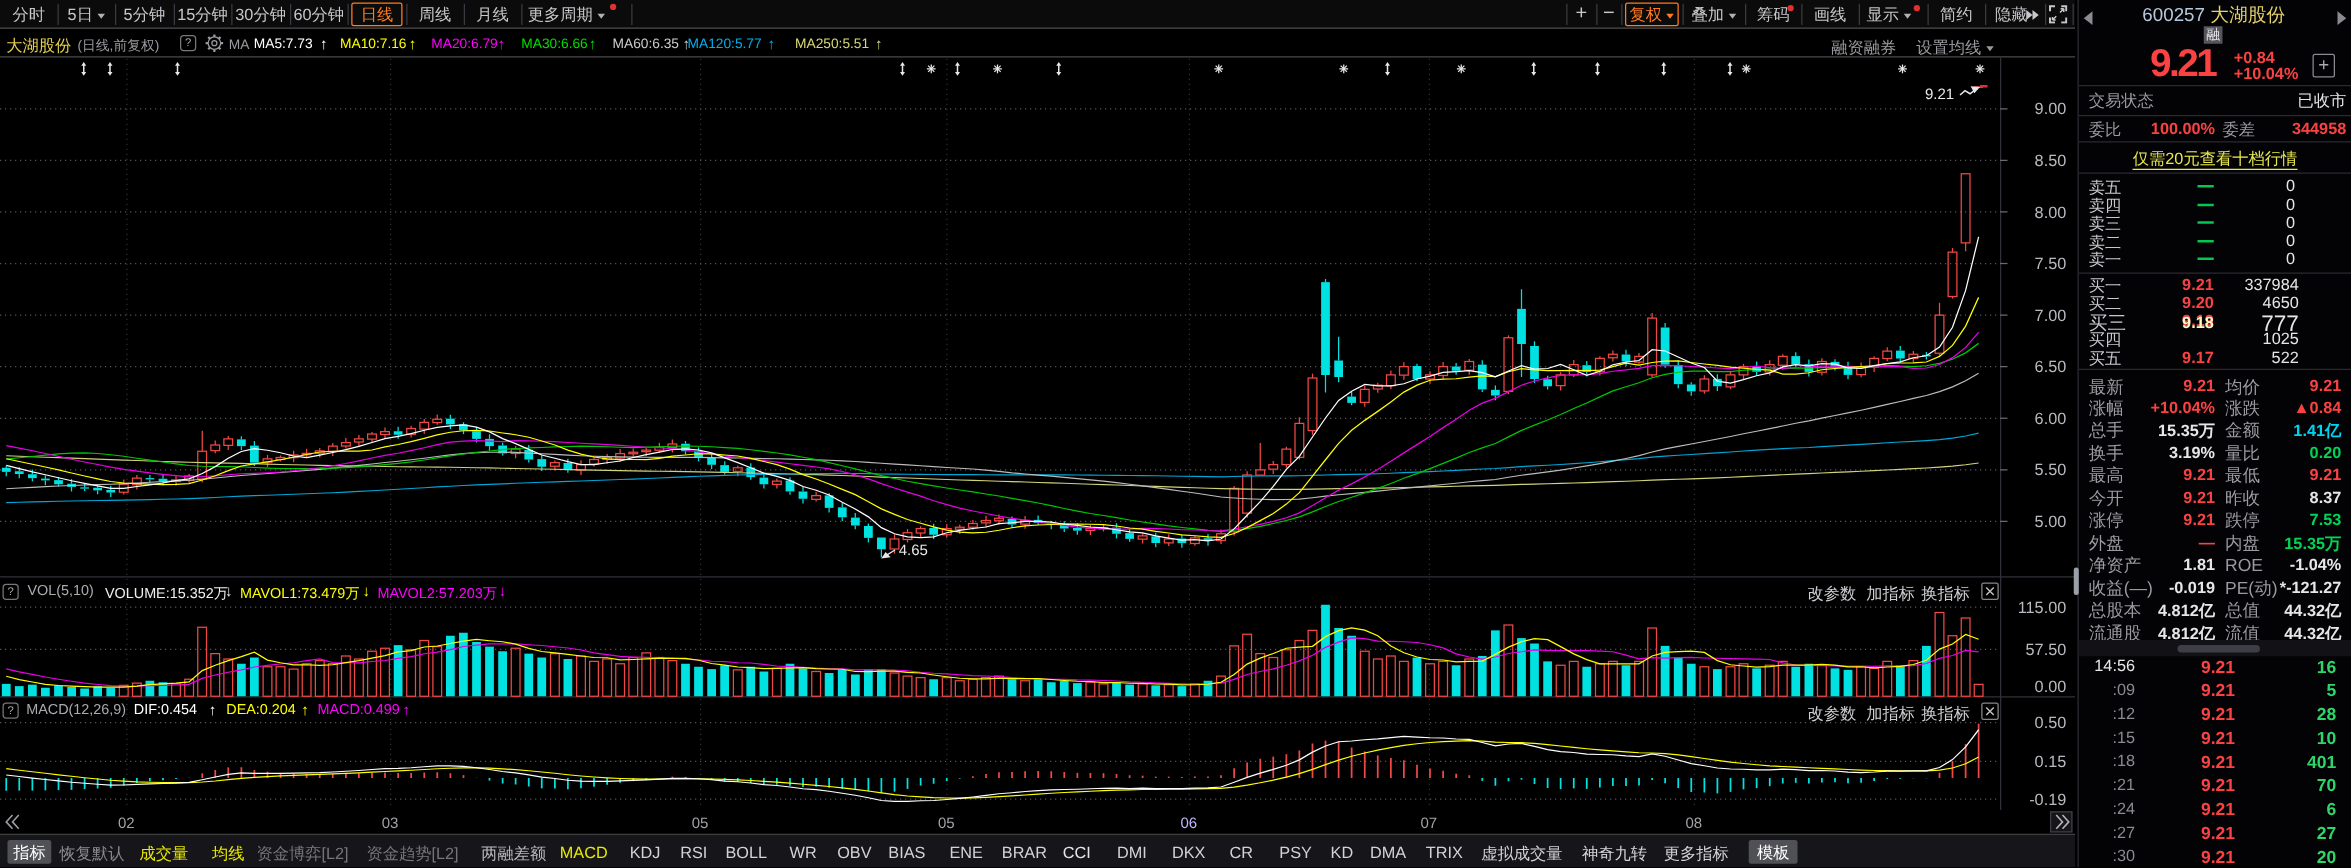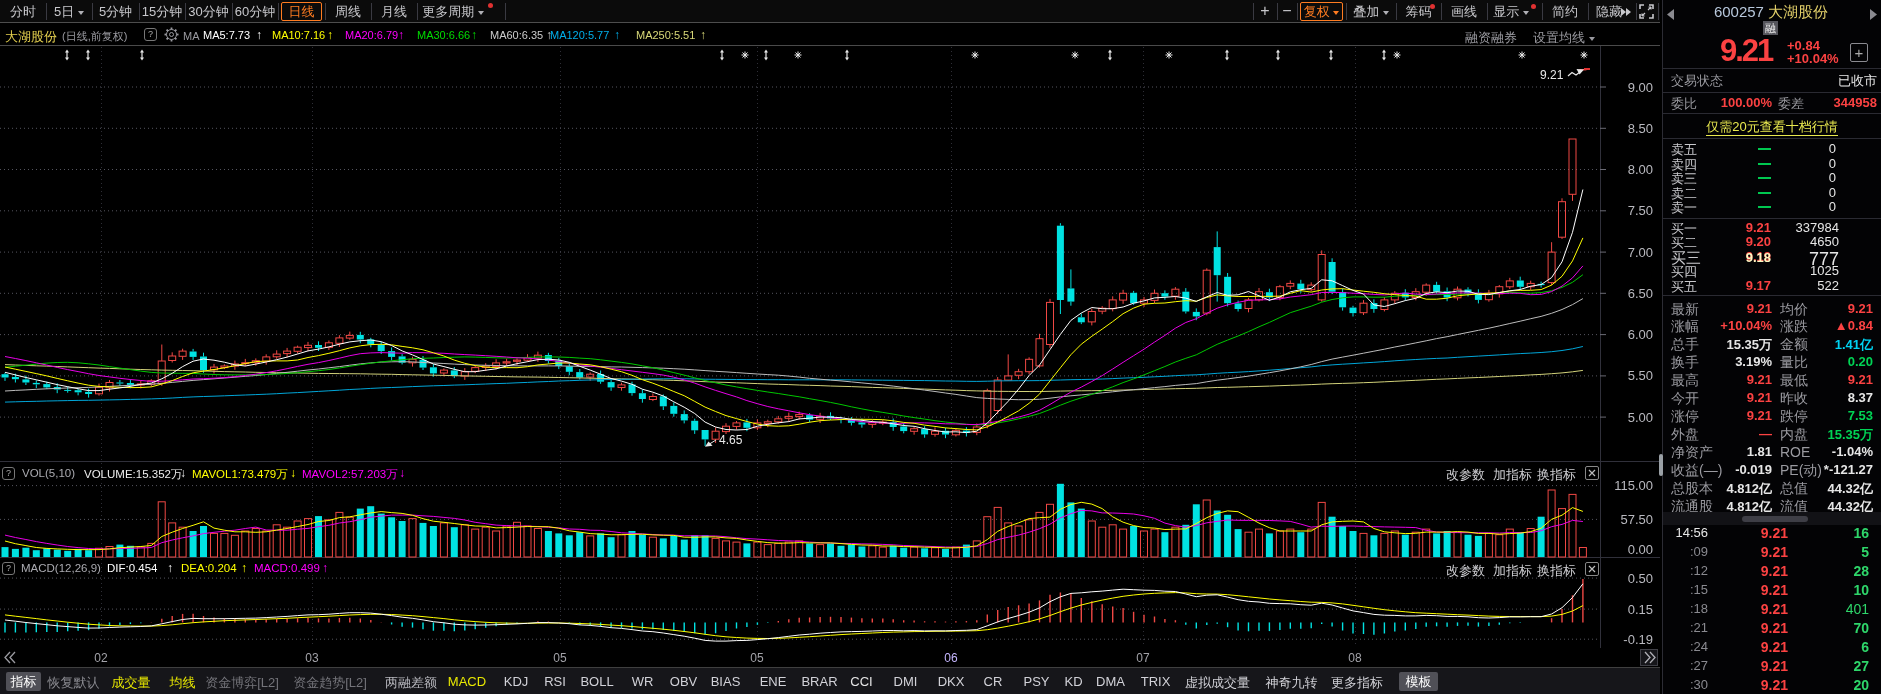--- a/index.html
+++ b/index.html
@@ -1196,21 +1196,21 @@
     <div class="a" style="left:1738px;top:543.6px;width:50px;text-align:right;font-size:14px;font-weight:bold;color:#fb4242">9.21</div>
     <div class="a" style="left:1789px;top:543.6px;width:80px;text-align:right;font-size:14px;font-weight:bold;color:#2ed66a">5</div>
     <div class="a" style="left:1664px;top:562.7px;width:44px;text-align:right;font-size:13px;color:#8a8a90">:12</div>
     <div class="a" style="left:1738px;top:562.7px;width:50px;text-align:right;font-size:14px;font-weight:bold;color:#fb4242">9.21</div>
     <div class="a" style="left:1789px;top:562.7px;width:80px;text-align:right;font-size:14px;font-weight:bold;color:#2ed66a">28</div>
     <div class="a" style="left:1664px;top:581.8px;width:44px;text-align:right;font-size:13px;color:#8a8a90">:15</div>
     <div class="a" style="left:1738px;top:581.8px;width:50px;text-align:right;font-size:14px;font-weight:bold;color:#fb4242">9.21</div>
     <div class="a" style="left:1789px;top:581.8px;width:80px;text-align:right;font-size:14px;font-weight:bold;color:#2ed66a">10</div>
     <div class="a" style="left:1664px;top:600.9px;width:44px;text-align:right;font-size:13px;color:#8a8a90">:18</div>
     <div class="a" style="left:1738px;top:600.9px;width:50px;text-align:right;font-size:14px;font-weight:bold;color:#fb4242">9.21</div>
-    <div class="a" style="left:1789px;top:600.9px;width:80px;text-align:right;font-size:14px;font-weight:normal;color:#2ed66a">401</div>
+    <div class="a" style="left:1789px;top:600.9px;width:80px;text-align:right;font-size:14px;font-weight:bold;color:#2ed66a">401</div>
     <div class="a" style="left:1664px;top:620px;width:44px;text-align:right;font-size:13px;color:#8a8a90">:21</div>
     <div class="a" style="left:1738px;top:620px;width:50px;text-align:right;font-size:14px;font-weight:bold;color:#fb4242">9.21</div>
     <div class="a" style="left:1789px;top:620px;width:80px;text-align:right;font-size:14px;font-weight:bold;color:#2ed66a">70</div>
     <div class="a" style="left:1664px;top:639.1px;width:44px;text-align:right;font-size:13px;color:#8a8a90">:24</div>
     <div class="a" style="left:1738px;top:639.1px;width:50px;text-align:right;font-size:14px;font-weight:bold;color:#fb4242">9.21</div>
     <div class="a" style="left:1789px;top:639.1px;width:80px;text-align:right;font-size:14px;font-weight:bold;color:#2ed66a">6</div>
     <div class="a" style="left:1664px;top:658.2px;width:44px;text-align:right;font-size:13px;color:#8a8a90">:27</div>
     <div class="a" style="left:1738px;top:658.2px;width:50px;text-align:right;font-size:14px;font-weight:bold;color:#fb4242">9.21</div>
     <div class="a" style="left:1789px;top:658.2px;width:80px;text-align:right;font-size:14px;font-weight:bold;color:#2ed66a">27</div>
     <div class="a" style="left:1664px;top:677.3px;width:44px;text-align:right;font-size:13px;color:#8a8a90">:30</div>

